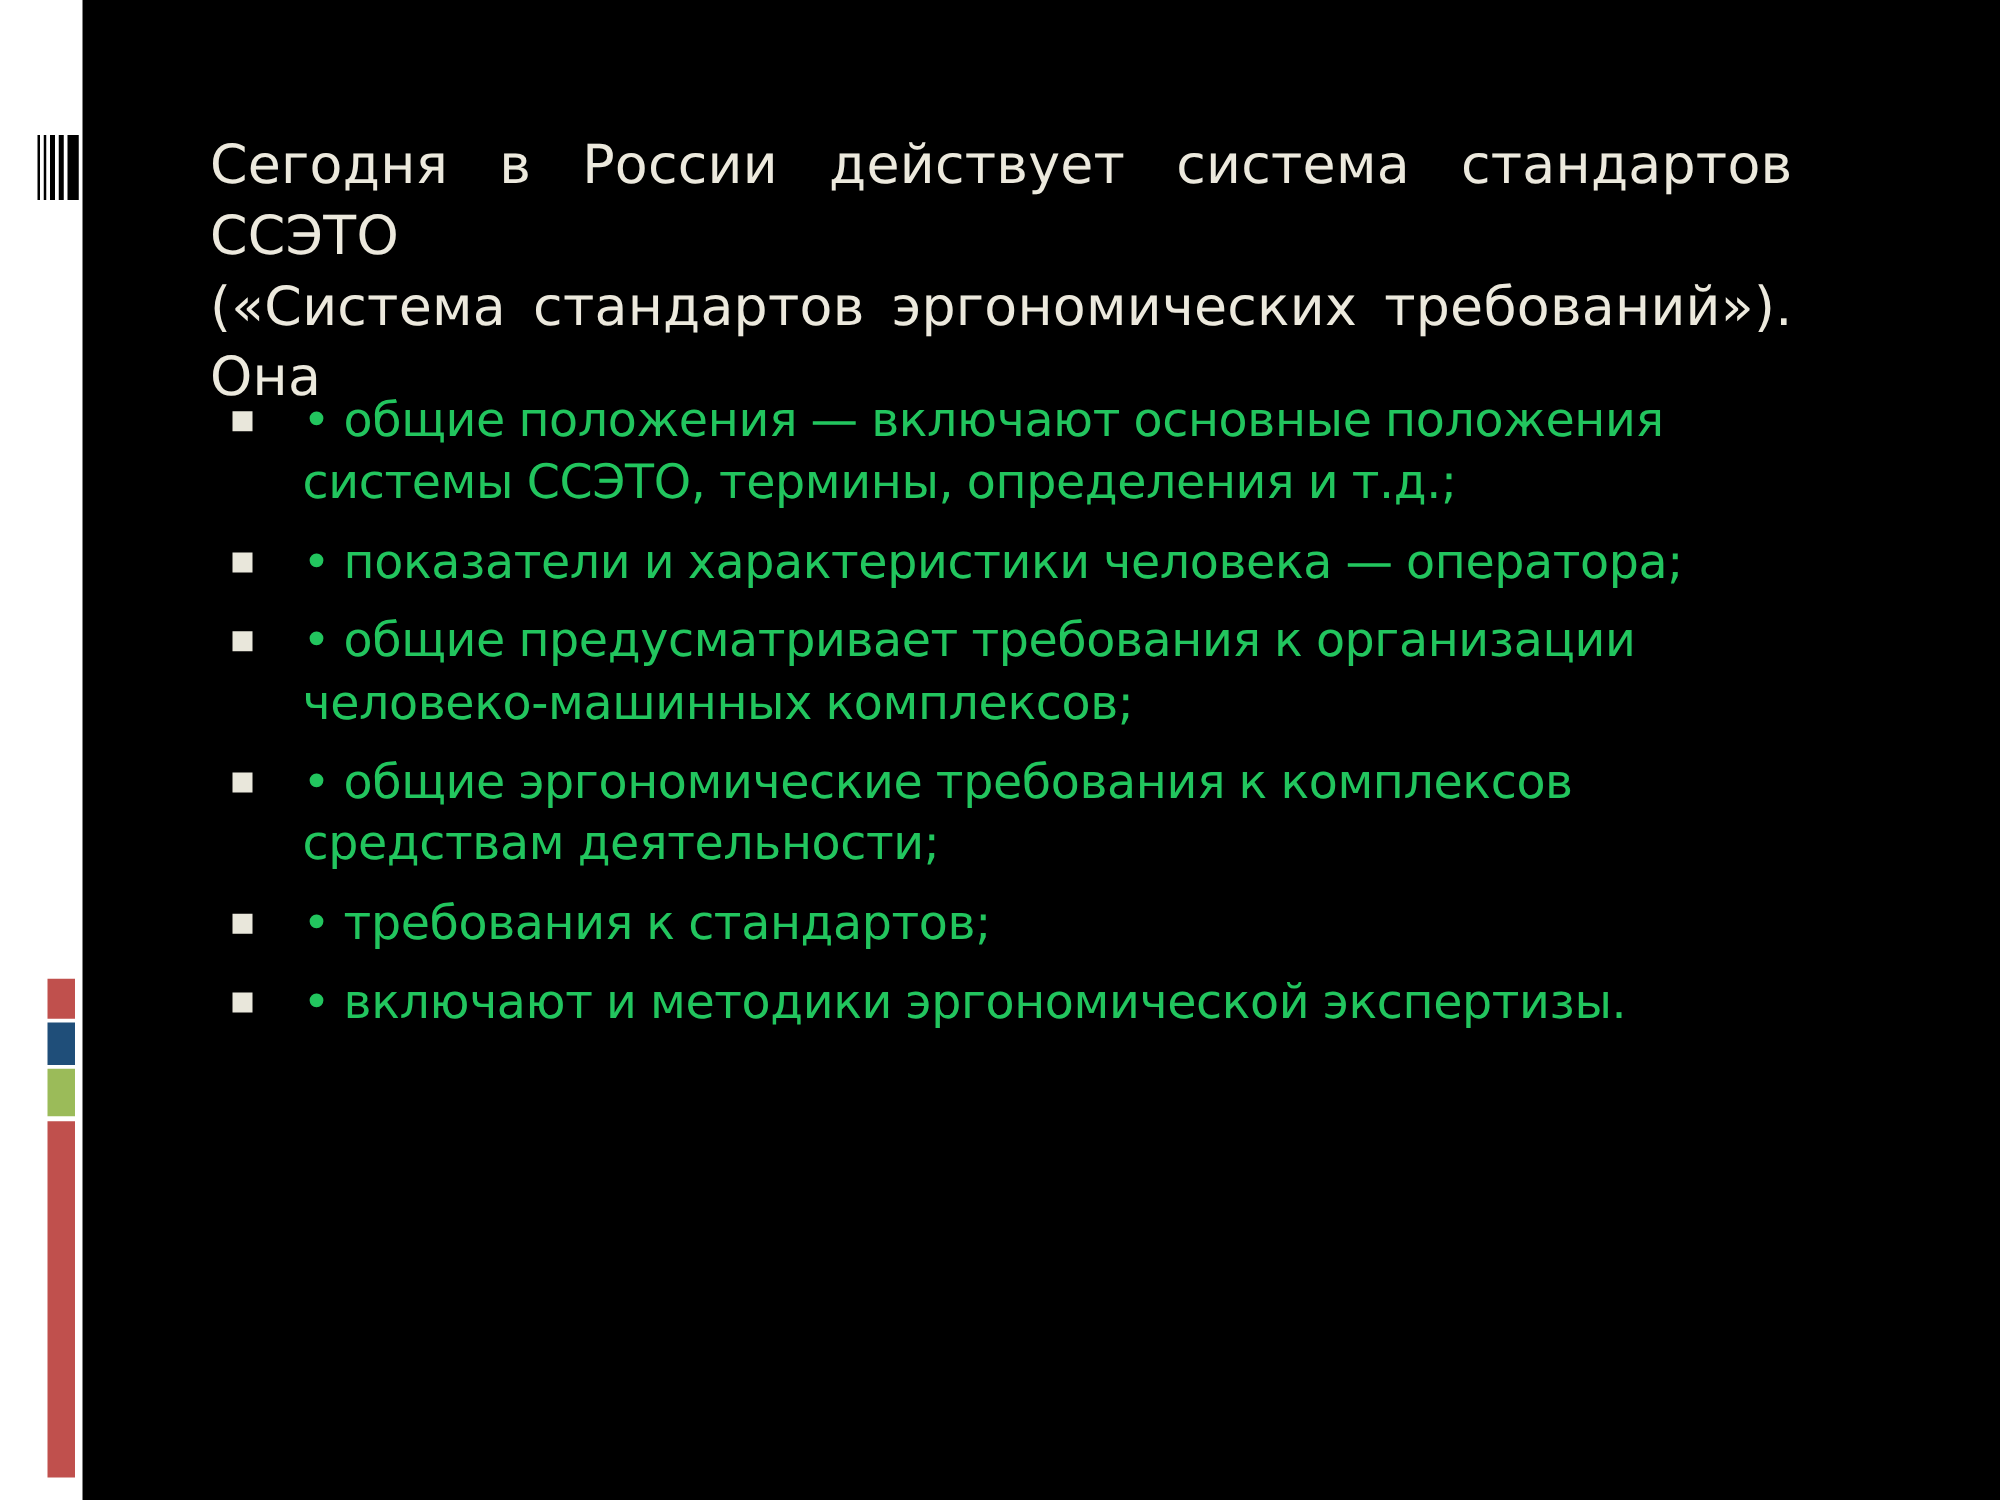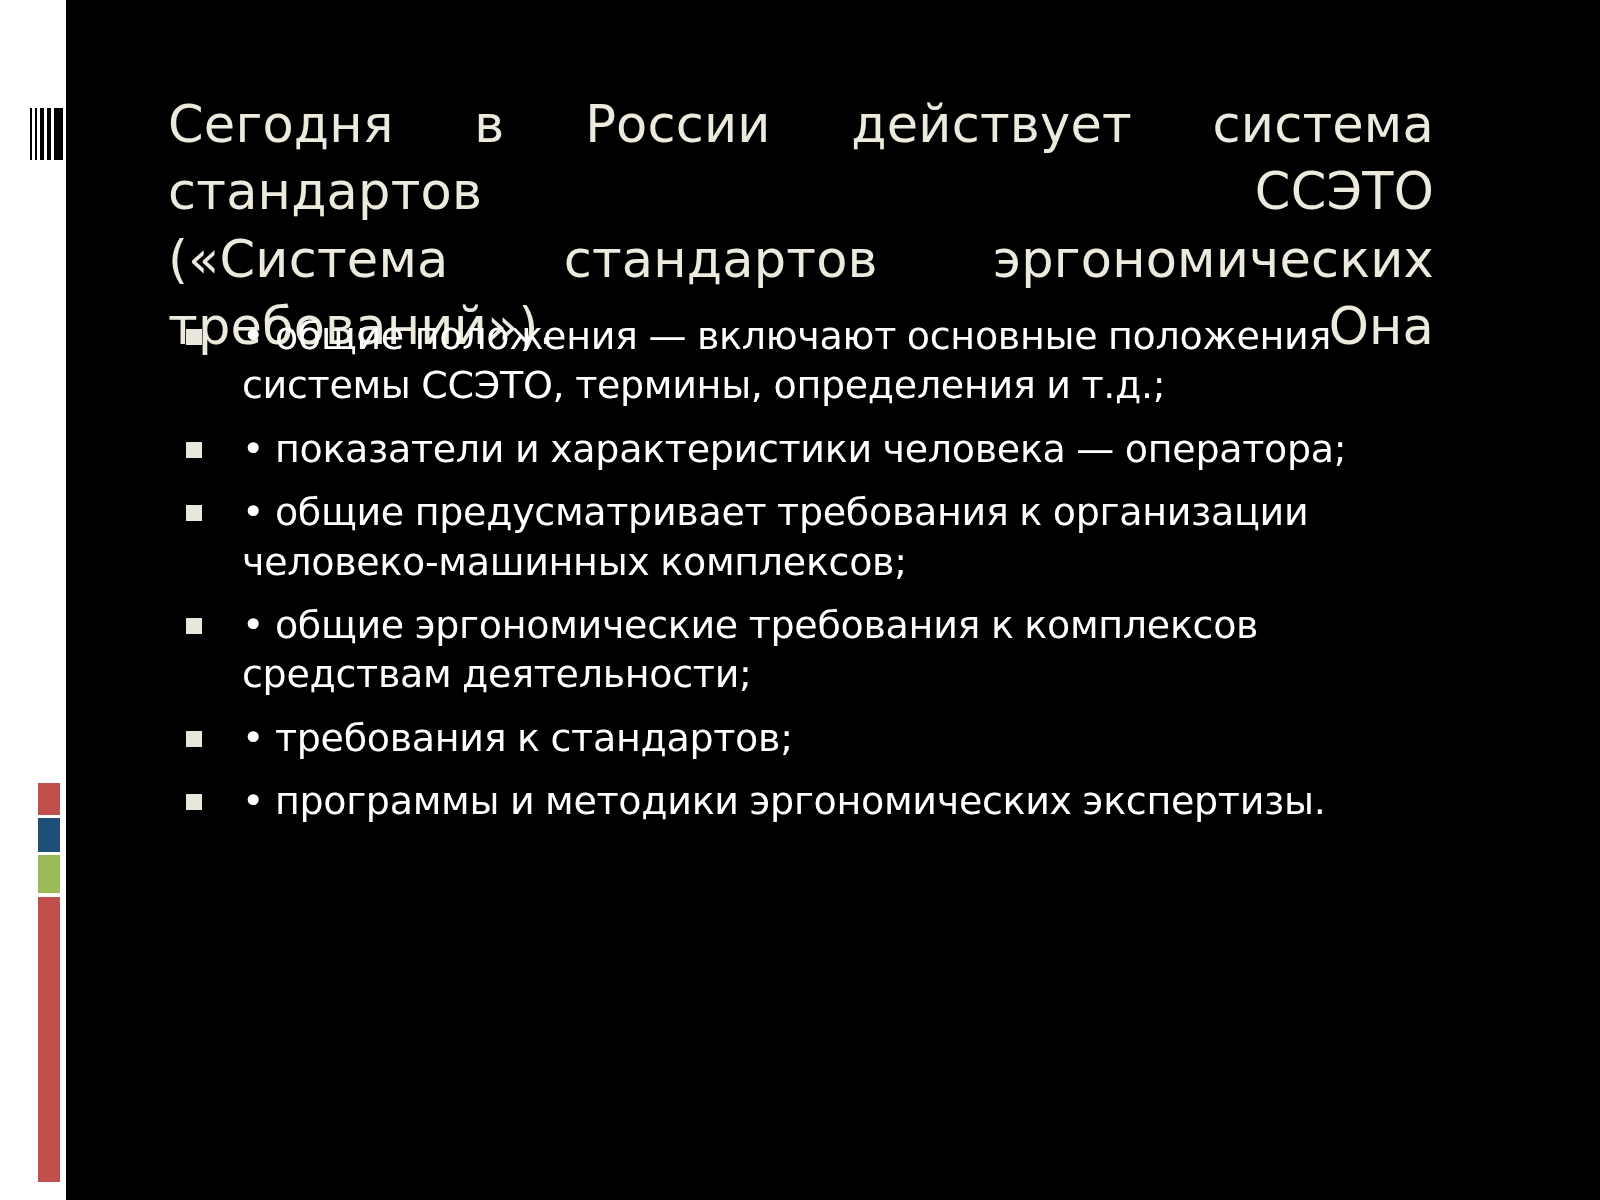--- a/index.html
+++ b/index.html
@@ -61,24 +61,24 @@
   }
   .cbar-red-small  { top: 783px;  height: 32px; }
   .cbar-blue       { top: 818px;  height: 34px; }
   .cbar-green      { top: 855px;  height: 38px; }
   .cbar-red-long   { top: 897px;  height: 285px; }
 
   
   .title {
     position: absolute;
     left: 168px;
-    top: 91px;
+    top: 104px;
     width: 1266px;
     color: #ece9dd;
-    font-size: 51px;
+    font-size: 43px;
     line-height: 1.32;
     text-align: justify;
     text-justify: inter-word;
     letter-spacing: 0.2px;
   }
   .title .ln { display: block; }
   .title .ln.j {
     text-align: justify;
     text-align-last: justify;
   }
@@ -99,21 +99,21 @@
   .sq {
     flex: 0 0 auto;
     width: 16px;
     height: 16px;
     background: #e9e7db;
     margin-top: 17px;
     margin-right: 40px;
   }
   .btext {
     flex: 1 1 auto;
-    color: #ffffff;
+    color: #22c55e;
     font-size: 38px;
     line-height: 1.30;
     font-family: "DejaVu Sans", "Liberation Sans", sans-serif;
     letter-spacing: -0.3px;
     word-spacing: -1px;
   }
 </style>
 </head>
 <body>
 
@@ -162,18 +162,18 @@
       <span class="btext">• общие эргономические требования к комплексов средствам деятельности;</span>
     </div>
 
     <div class="bullet-row">
       <span class="sq" style="background: rgb(233, 231, 219);"></span>
       <span class="btext">• требования к стандартов;</span>
     </div>
 
     <div class="bullet-row">
       <span class="sq" style="background: rgb(233, 231, 219);"></span>
-      <span class="btext">• программы и методики эргономических экспертизы.</span>
+      <span class="btext">• включают и методики эргономической экспертизы.</span>
     </div>
 
   </div>
 
 </div>
 
 </body></html>

